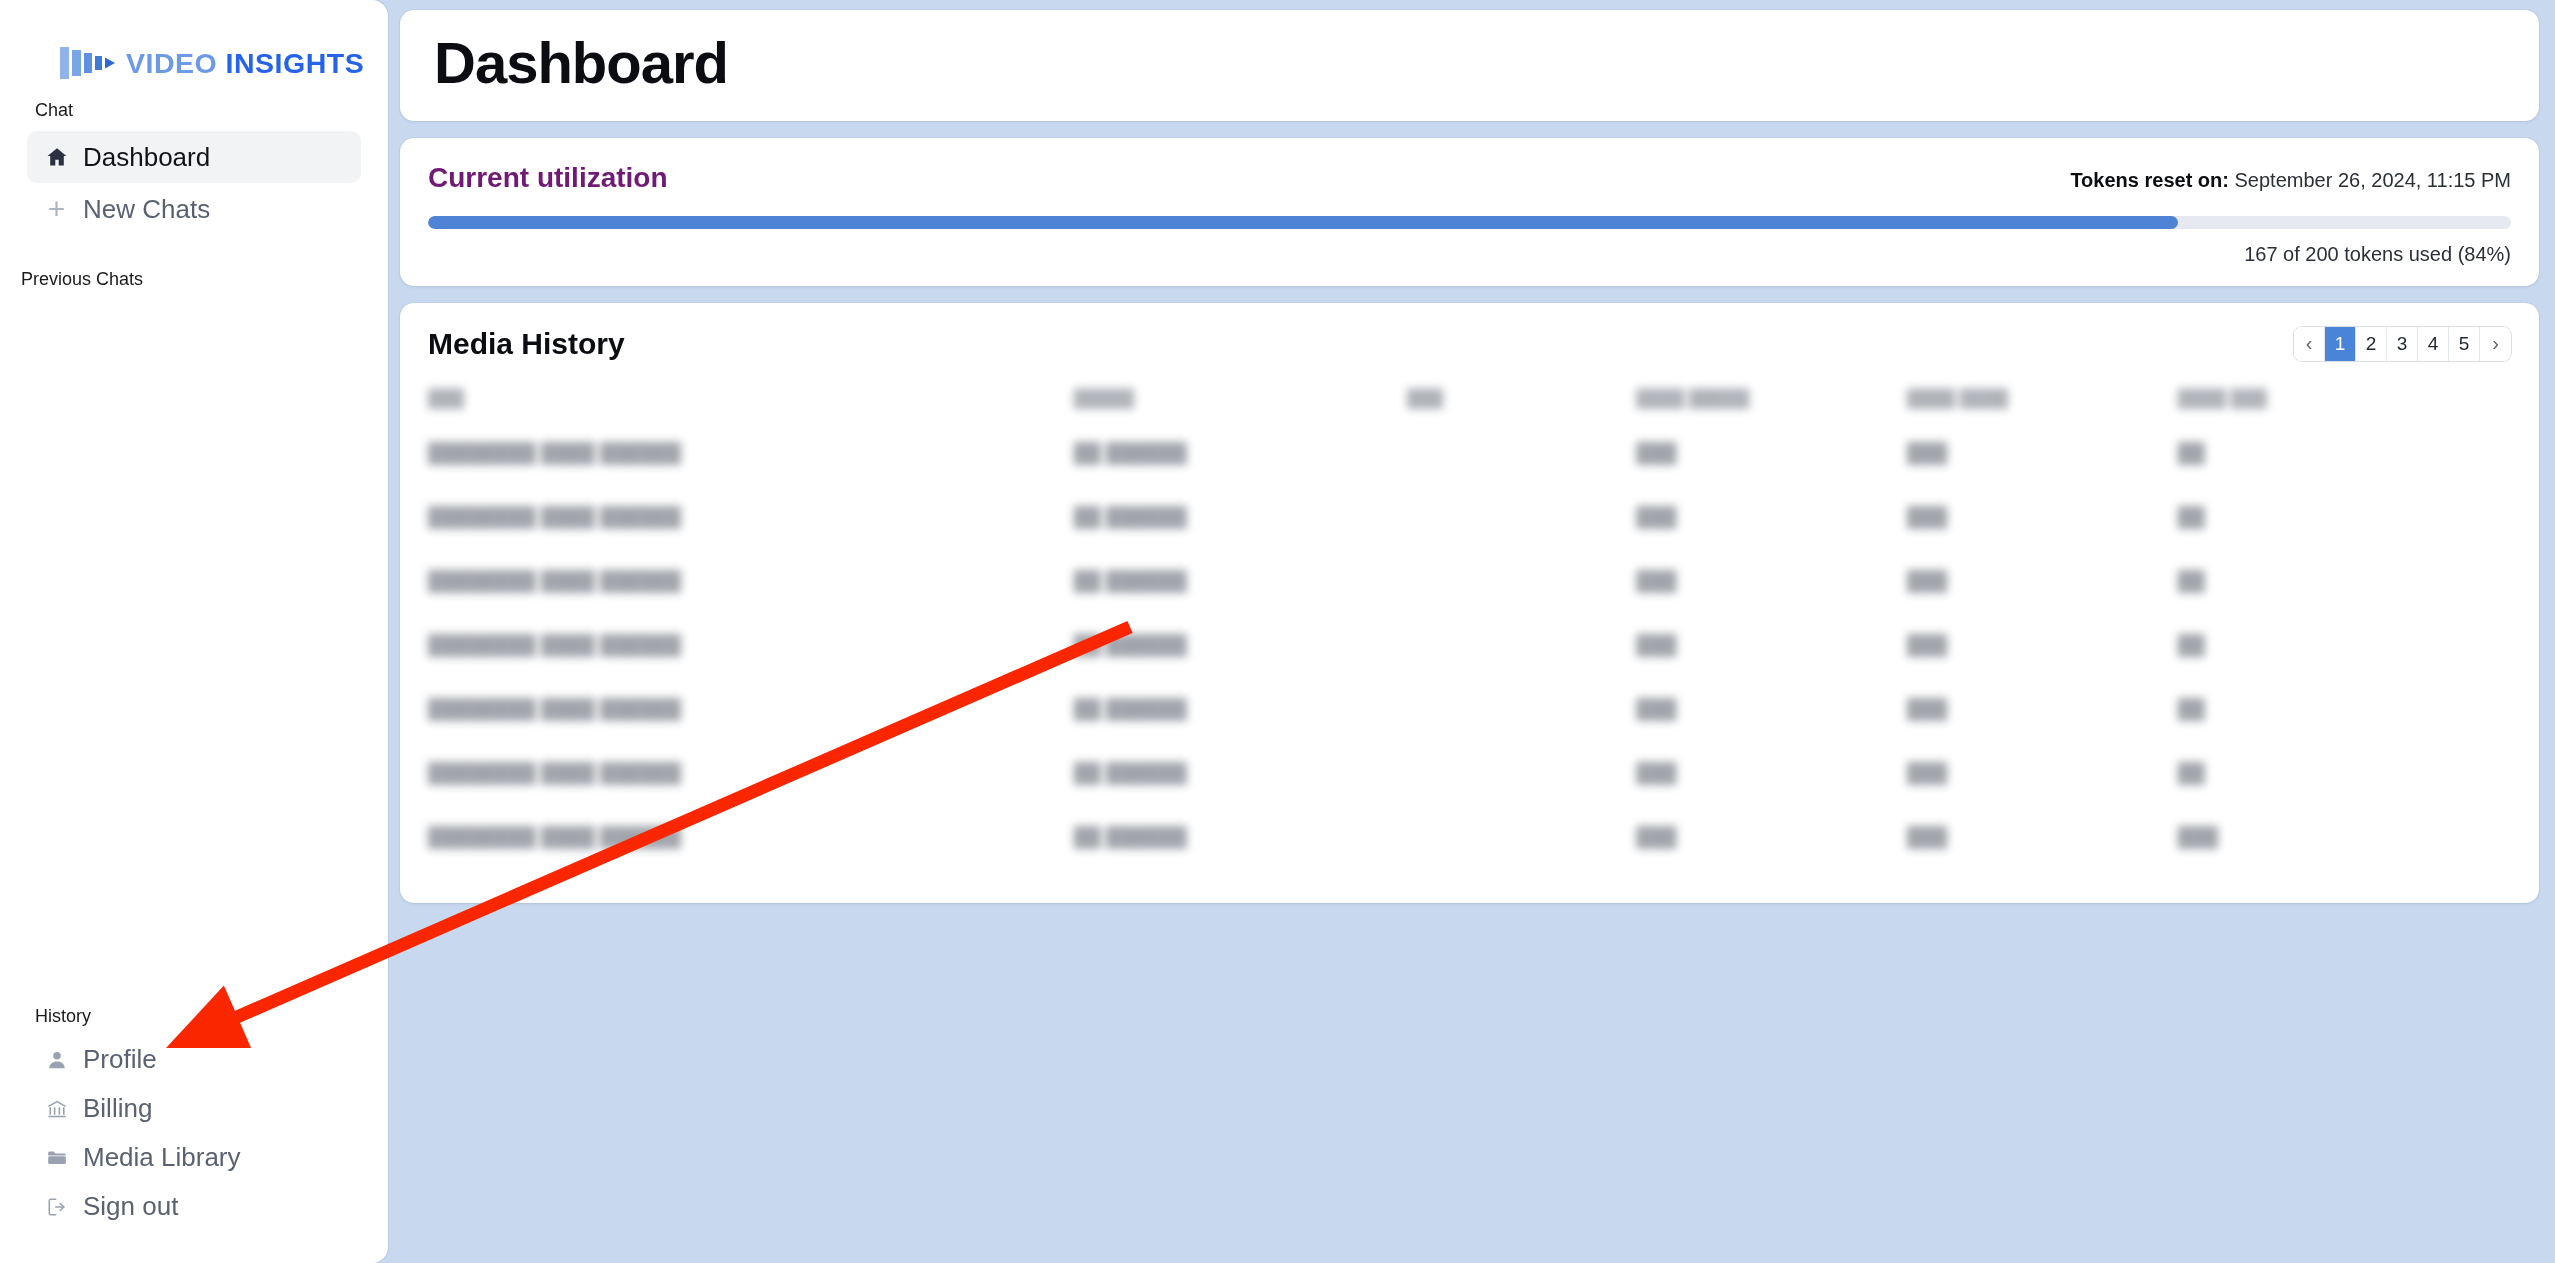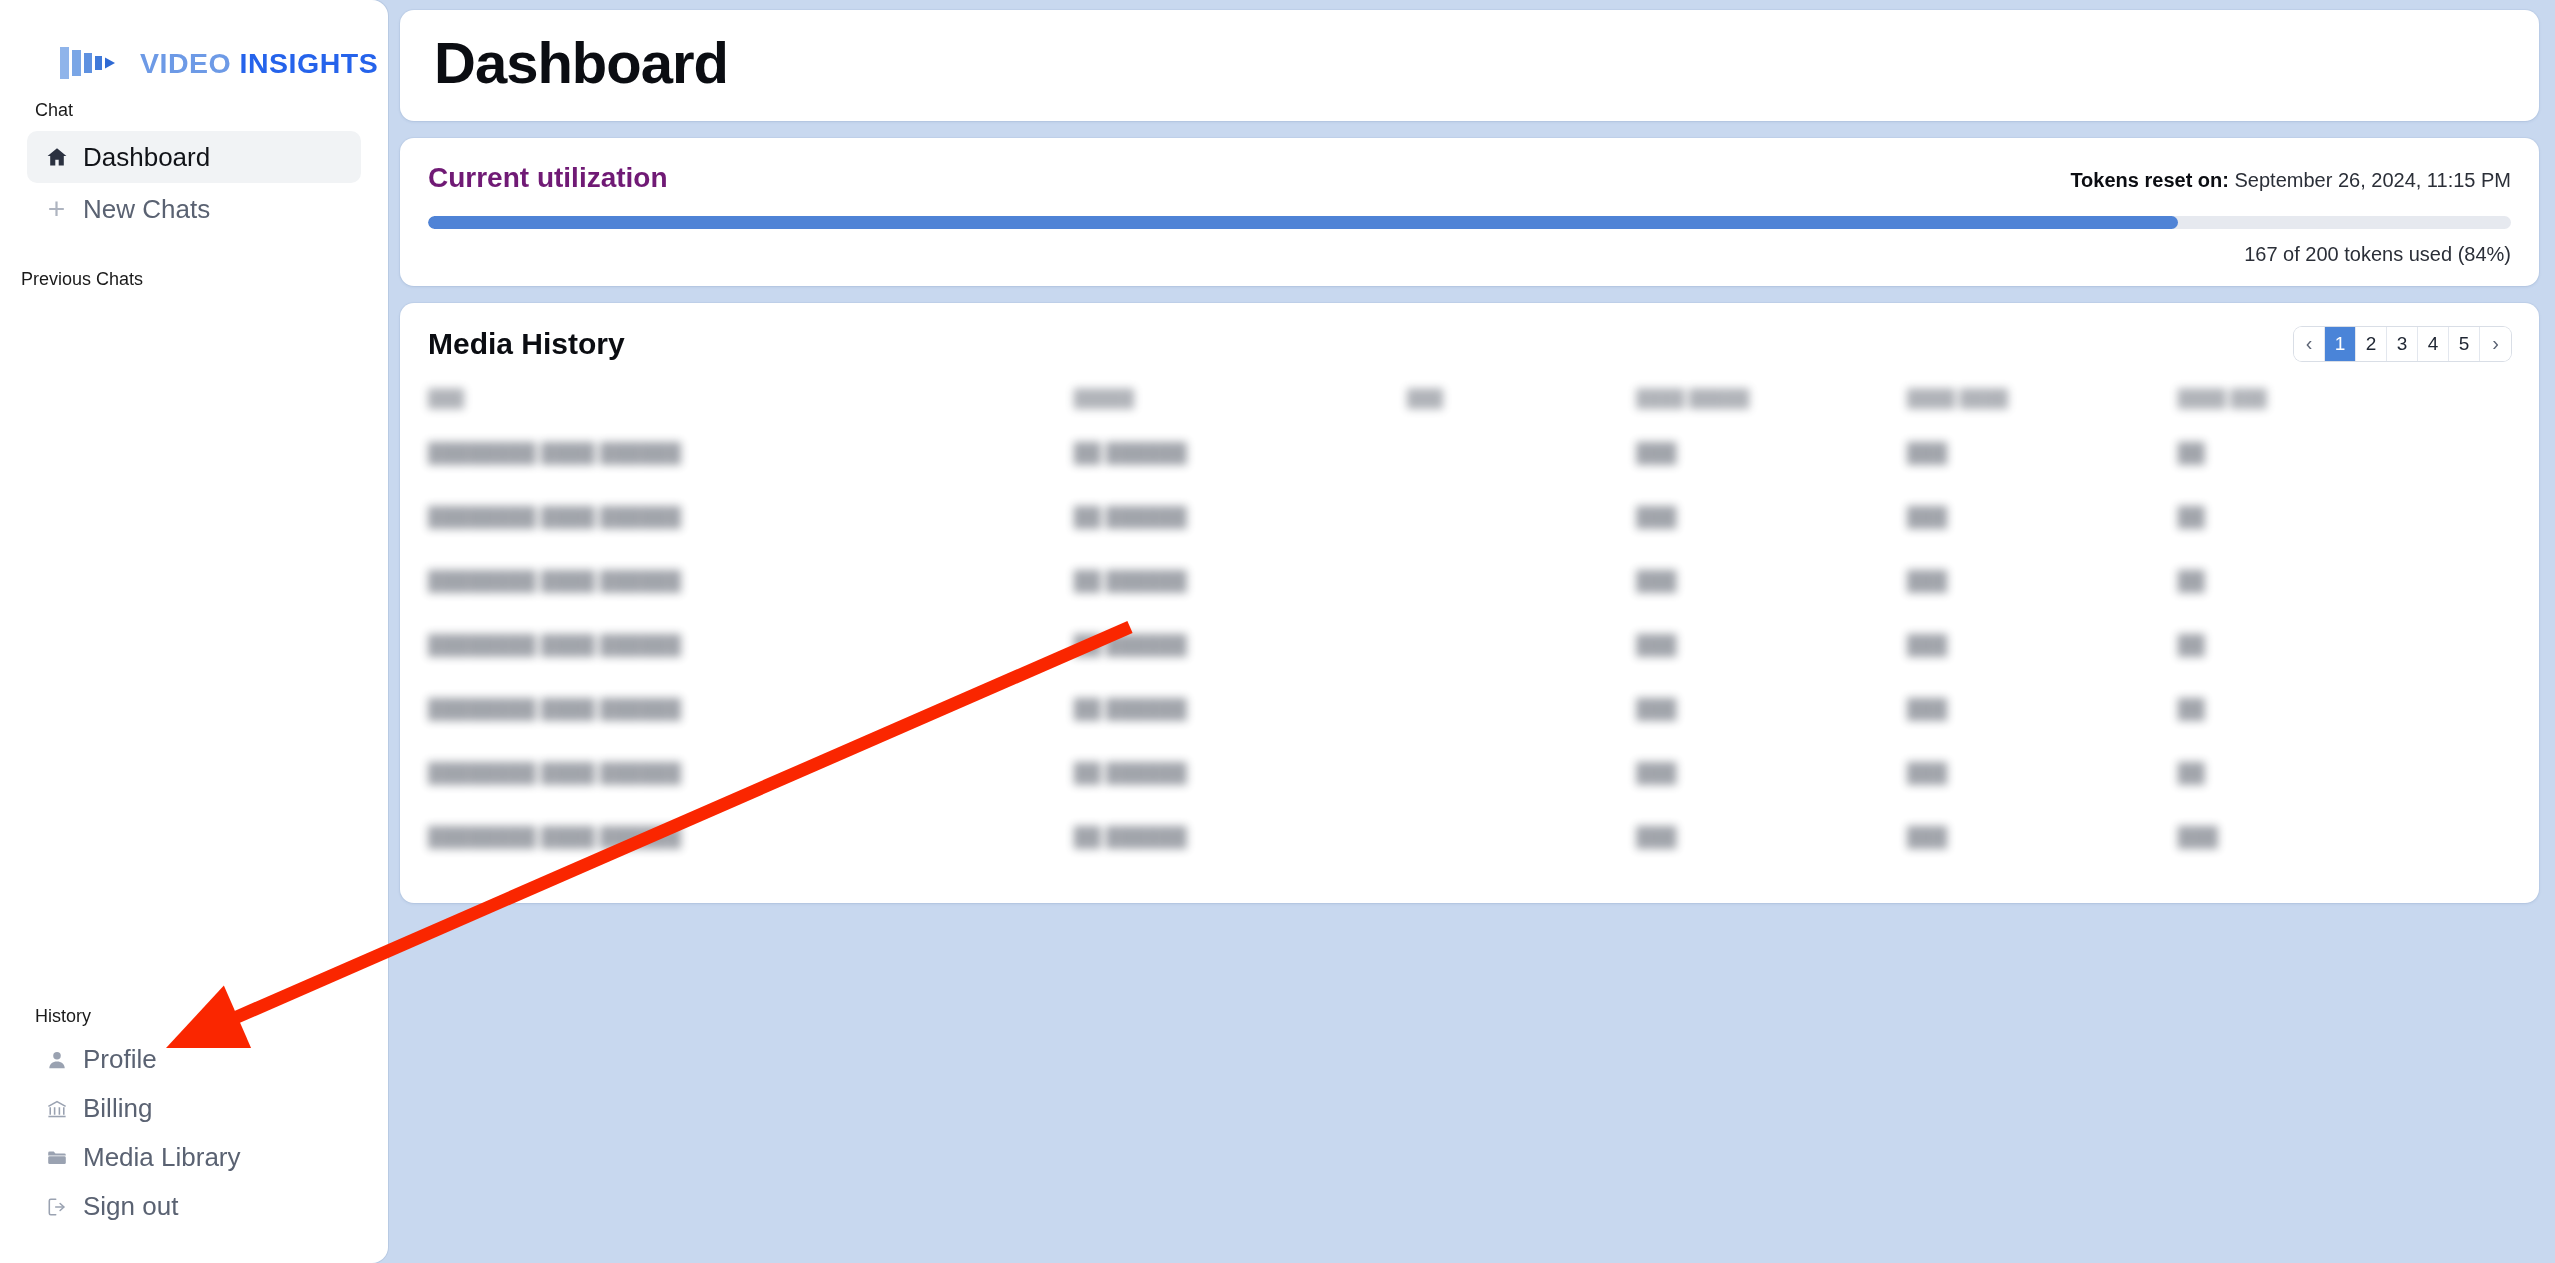--- a/index.html
+++ b/index.html
@@ -20,21 +20,21 @@
     background: #ffffff;
     border-top-right-radius: 16px;
     border-bottom-right-radius: 16px;
     box-shadow: 0 0 0 1px rgba(150,170,200,.30);
     display: flex;
     flex-direction: column;
     flex: 0 0 388px;
     z-index: 3;
   }
   .logo-wrap {
-    display: flex; align-items: center; gap: 24px;
+    display: flex; align-items: center; gap: 10px;
     padding: 34px 0 0 58px;
     height: 92px;
   }
   .logo-mark { width: 58px; height: 40px; display: block; }
   .logo-text {
     font-size: 28.5px; font-weight: 800; letter-spacing: .5px;
     line-height: 1; white-space: nowrap;
   }
   .logo-text .lt-1 { color: #6d9ae6; }
   .logo-text .lt-2 { color: #2563eb; }

